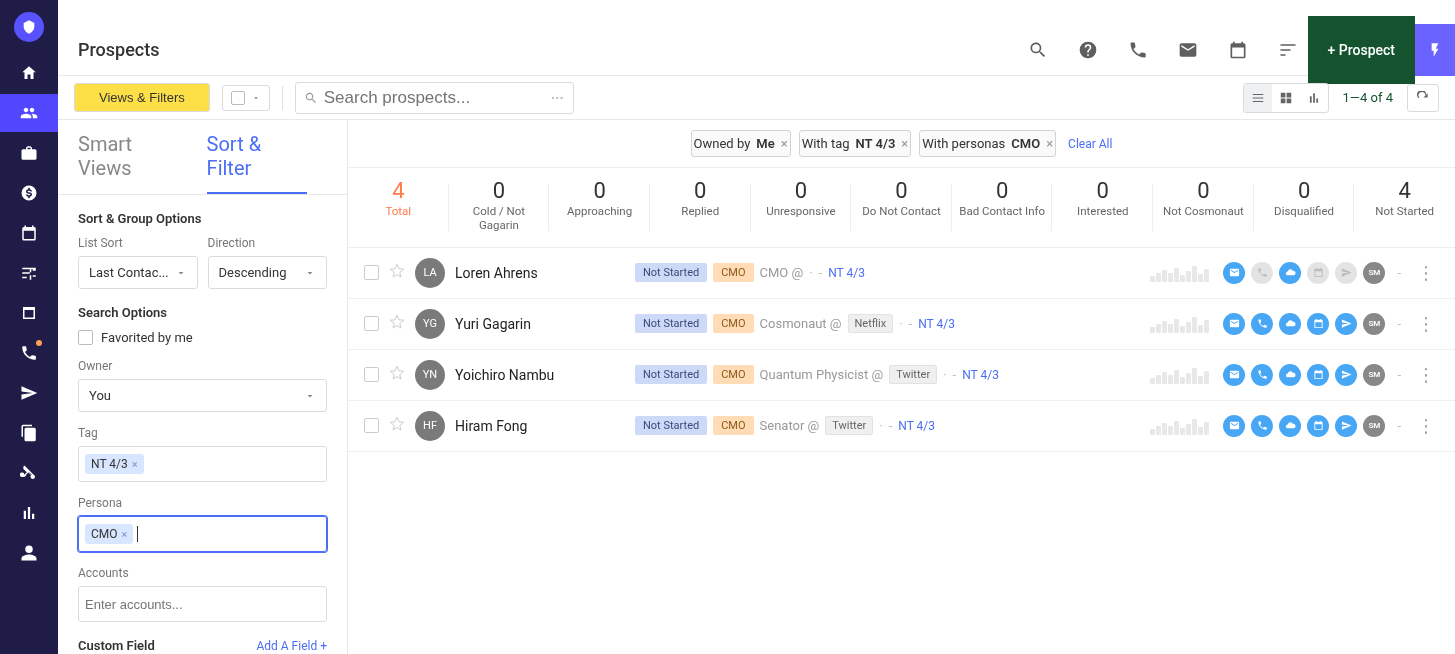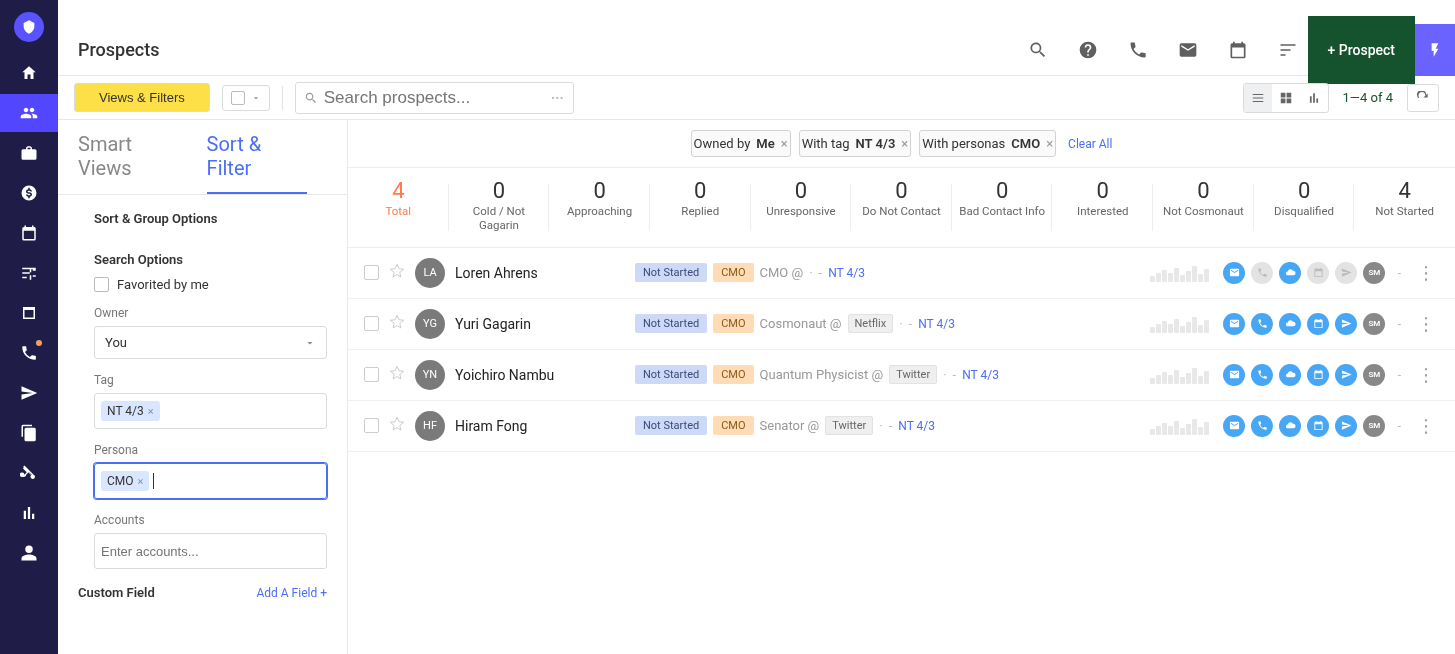--- a/index.html
+++ b/index.html
@@ -48,21 +48,21 @@
 .refresh svg{width:14px;height:14px;fill:#666;}
 
 
 .bodyrow { flex:1; display:flex; min-height:0; }
 
 
 .side { width:290px; border-right:1px solid #e8e8e8; padding:0 0 20px 0; overflow-y:auto; flex-shrink:0; }
 .tabs { display:flex; border-bottom:1px solid #e8e8e8; padding:0 20px; }
 .tab { padding:12px 0; margin-right:20px; font-size:20px; color:#888; cursor:pointer; border-bottom:2px solid transparent; }
 .tab.active { color:#4a6ef5; border-bottom-color:#4a6ef5; }
-.side-sec { padding:16px 20px 0 36px; }
+.side-sec { padding:16px 20px 0 20px; }
 .side-h { font-size:13px; font-weight:600; color:#333; margin-bottom:10px; }
 .side-row { display:flex; gap:10px; }
 .side-lbl { font-size:12px; color:#777; margin-bottom:6px; display:block; }
 .sel { border:1px solid #d9dcde; border-radius:3px; padding:8px 10px; font-size:13px; display:flex; align-items:center; justify-content:space-between; cursor:pointer; background:#fff; }
 .sel svg{width:12px;height:12px;fill:#888;}
 .fav-row { display:flex; align-items:center; gap:8px; margin-top:8px; }
 .fav-row .chk { width:15px;height:15px;border-radius:2px;border:1.5px solid #bbb; }
 .tag-input { border:1px solid #d9dcde; border-radius:3px; padding:6px; display:flex; align-items:center; gap:4px; flex-wrap:wrap; min-height:36px; }
 .tag-input.focused { border-color:#4a6ef5; box-shadow:0 0 0 1px #4a6ef5; }
 .chip { background:#d9e6ff; color:#333; border-radius:3px; padding:3px 6px; font-size:12px; display:inline-flex; align-items:center; gap:4px; }
@@ -288,20 +288,40 @@
 
     <div class="bodyrow">
 
       <div class="side">
         <div class="tabs">
           <div class="tab">Smart Views</div>
           <div class="tab active">Sort &amp; Filter</div>
         </div>
         <div class="side-sec">
           <div class="side-h">Sort &amp; Group Options</div>
+          <div class="side-row">
+            <div style="flex:1">
+              <span class="side-lbl">List Sort</span>
+              <div class="sel">
+                  <span>Last Contac...</span>
+                  <svg viewBox="0 0 24 24">
+                    <path d="M7 10l5 5 5-5z"></path>
+                  </svg>
+                </div>
+            </div>
+            <div style="flex:1">
+              <span class="side-lbl">Direction</span>
+              <div class="sel">
+                  <span>Descending</span>
+                  <svg viewBox="0 0 24 24">
+                    <path d="M7 10l5 5 5-5z"></path>
+                  </svg>
+                </div>
+            </div>
+          </div>
         </div>
         <div class="side-sec">
           <div class="side-h">Search Options</div>
           <div class="fav-row">
             <span class="chk"></span>
             <span>Favorited by me</span>
           </div>
           <div style="margin-top:14px">
             <span class="side-lbl">Owner</span>
             <div class="sel">

